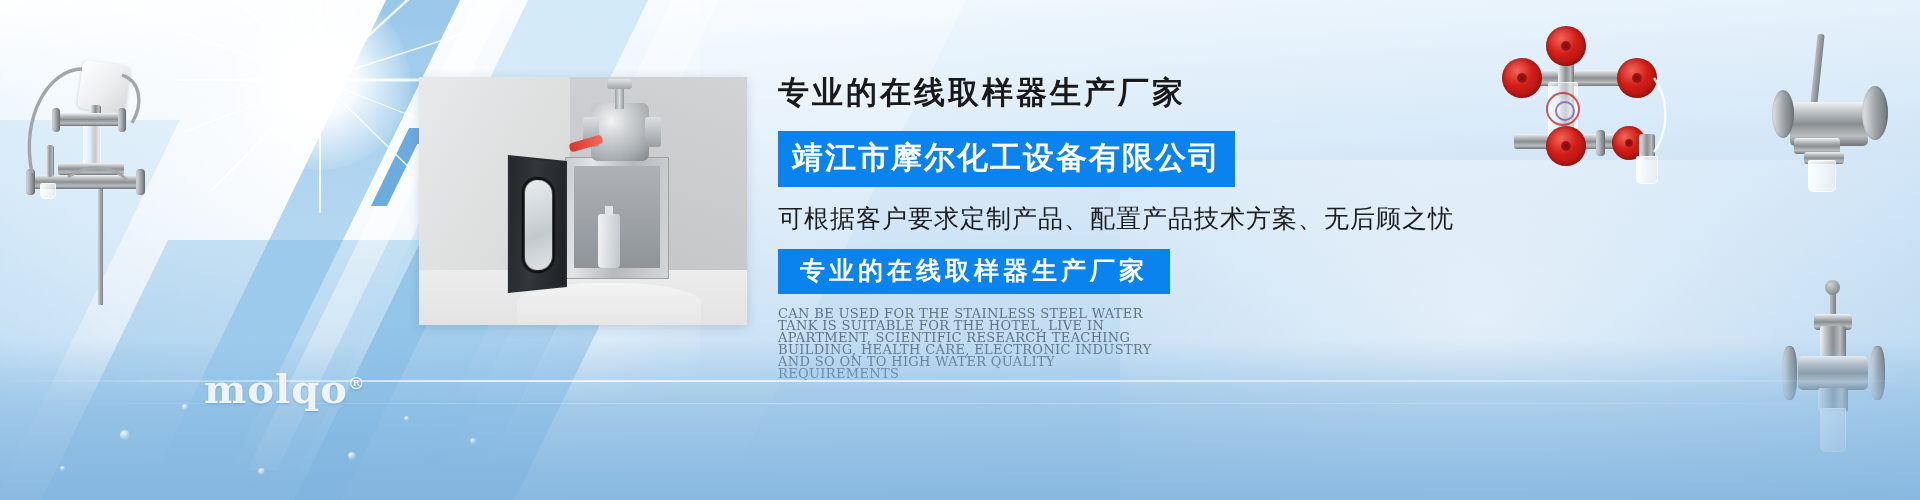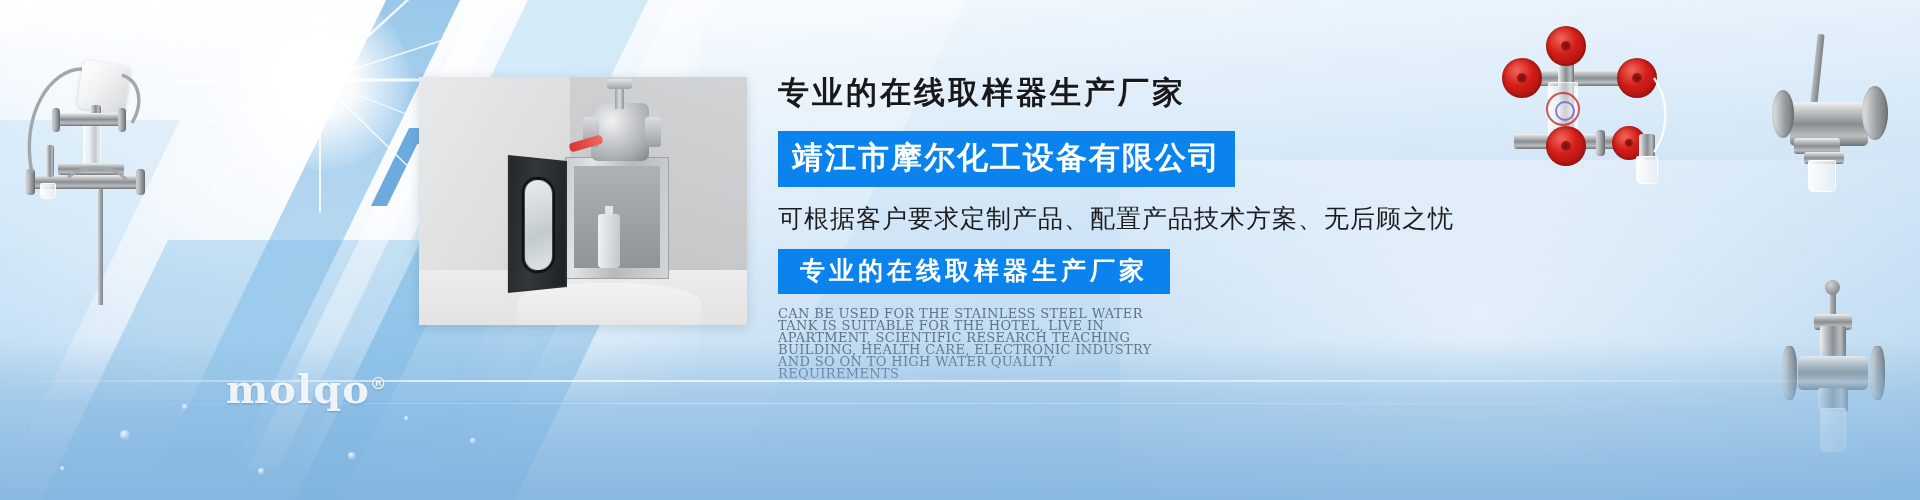--- a/index.html
+++ b/index.html
@@ -220,21 +220,21 @@
     background:linear-gradient(90deg,#b9bdc0,#7b8084);
   }
   .cup {
     position:absolute; border-radius:2px 2px 5px 5px;
     background:linear-gradient(90deg, rgba(255,255,255,.92), rgba(232,238,243,.75));
     border:1px solid rgba(255,255,255,.85);
   }
 
   
   .watermark {
-    position:absolute; left:226px; top:365px;
+    position:absolute; left:204px; top:365px;
     font-family:"DejaVu Serif","Liberation Serif",serif;
     font-size:40px; font-weight:700; letter-spacing:1px;
     color:rgba(255,255,255,.88);
     text-shadow:0 1px 2px rgba(90,130,165,.55);
   }
   .watermark sup { font-size:17px; vertical-align:super; }
 
   
   .drop { position:absolute; border-radius:50%;
           background:radial-gradient(circle at 35% 30%, rgba(255,255,255,.85), rgba(255,255,255,.12) 65%, rgba(255,255,255,0));

